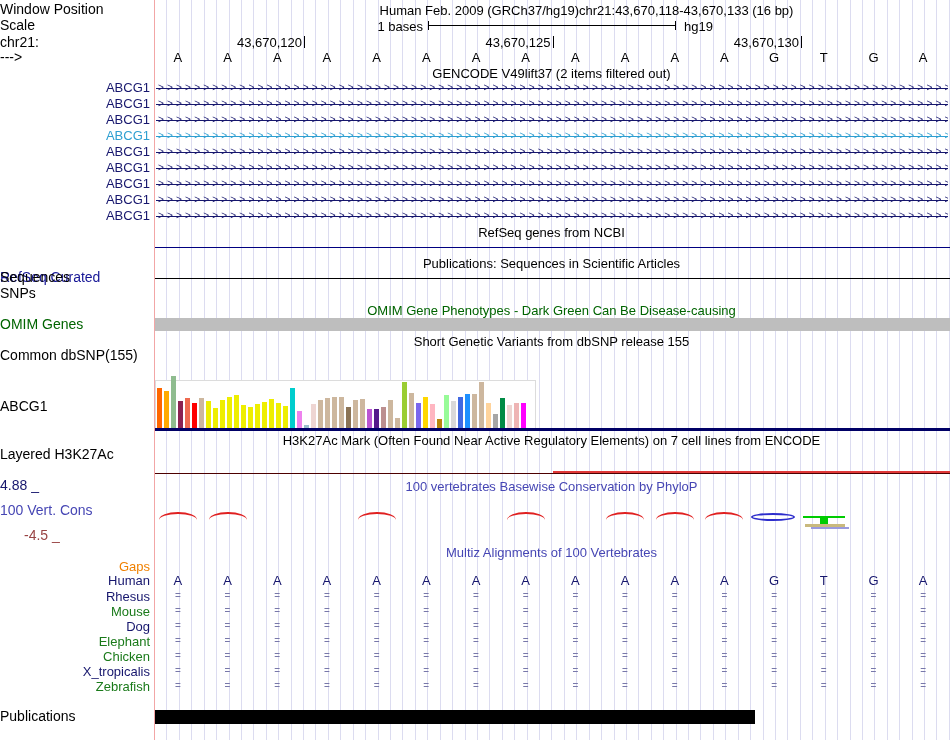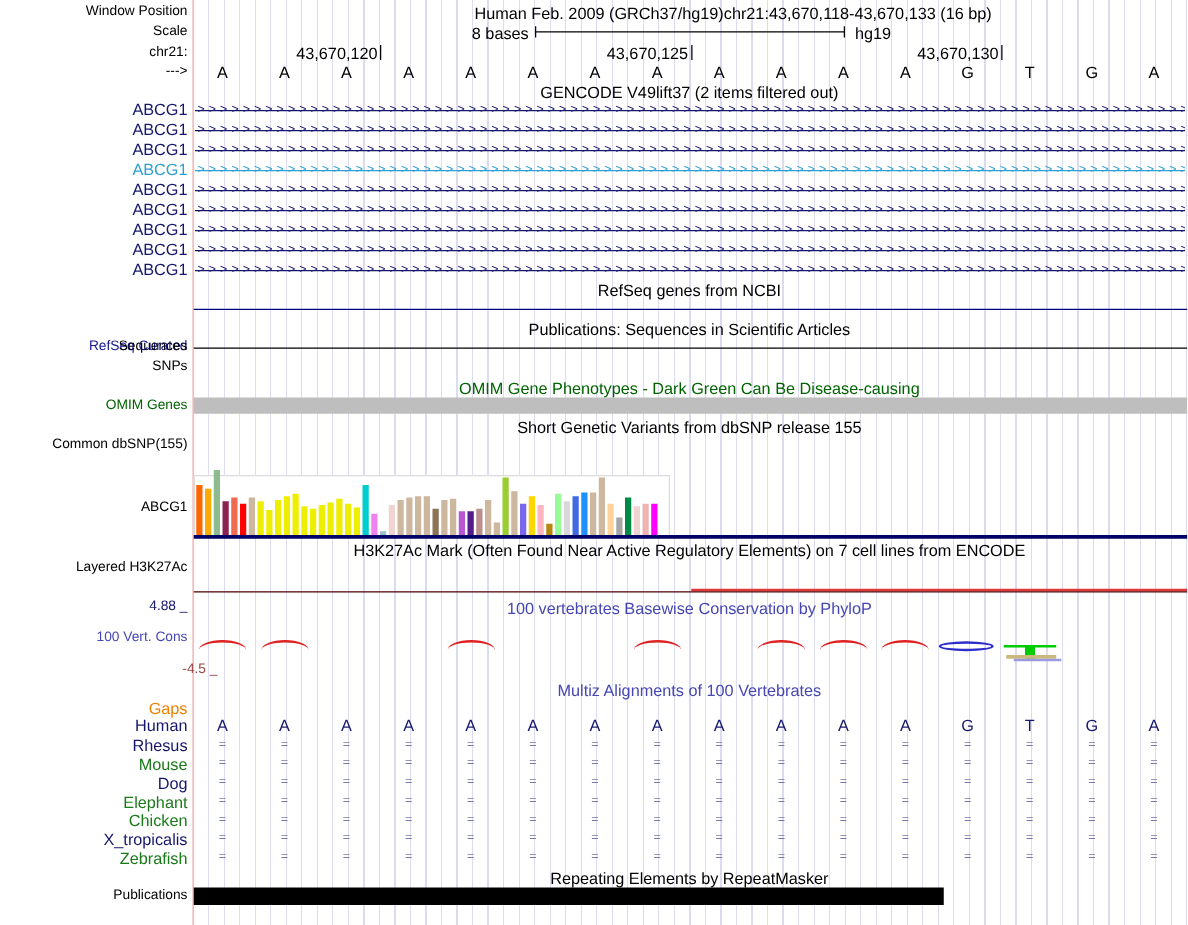--- a/index.html
+++ b/index.html
@@ -1,19 +1,19 @@
 <!DOCTYPE html>
 <html><head>
 <meta charset="utf-8">
 <style>
   html,body{margin:0;padding:0;background:#fff;}
   #stage{position:relative;width:950px;height:740px;background:#fff;overflow:hidden;
          font-family:"Liberation Sans",sans-serif;font-size:13px;color:#000;}
   .abs{position:absolute;}
-  .lbl{position:absolute;left:0;width:150px;text-align:right;font-size:11px;line-height:13px;white-space:nowrap;}
+  .lbl{position:absolute;left:0;width:150px;text-align:left;font-size:14px;line-height:13px;white-space:nowrap;}
   .title{position:absolute;left:155px;width:793px;text-align:center;font-size:13px;line-height:13px;white-space:nowrap;}
   .hline{position:absolute;height:1px;}
   .c-navy{color:#161696;margin-top:31px;}
   .c-green{color:#006400;}
   .c-blue{color:#4646b4;}
   .c-maroon{color:#994444;}
   .c-dnavy{color:#16166d;}
   #gridlines{position:absolute;left:155px;top:0;width:795px;height:740px;
     background:repeating-linear-gradient(to right,transparent 0px,transparent 11.42px,#dcdcf0 11.42px,#dcdcf0 12.42px);}
   #pink-edge{position:absolute;left:154px;top:0;width:1px;height:740px;background:#f2a6a6;}
@@ -27,21 +27,21 @@
   <div id="gridlines"></div>
   <div id="pink-edge"></div>
 
   <div class="lbl" style="top:3px;">Window Position</div>
   <div id="winpos-text">
     <span>Human Feb. 2009 (GRCh37/hg19)</span>
     <span>chr21:43,670,118-43,670,133 (16 bp)</span>
   </div>
 
   <div class="lbl" style="top:19px;">Scale</div>
-  <div class="abs" style="left:328px;top:19px;width:95px;text-align:right;">8 bases</div>
+  <div class="abs" style="left:328px;top:19px;width:95px;text-align:right;">1 bases</div>
   <div class="abs" style="left:428px;top:25px;width:248px;height:1px;background:#000;"></div>
   <div class="abs" style="left:428px;top:21px;width:1px;height:9px;background:#000;"></div>
   <div class="abs" style="left:675px;top:21px;width:1px;height:9px;background:#000;"></div>
   <div class="abs" style="left:684px;top:19px;">hg19</div>
 
   <div class="lbl" style="top:36px;">chr21:</div>
   <div class="lbl" style="top:51px;">---&gt;</div>
 
   <div class="title" style="top:67px;">GENCODE V49lift37 (2 items filtered out)</div>
 
@@ -124,21 +124,20 @@
   <div class="abs" style="left:553px;top:471px;width:397px;height:2px;background:#e03838;"></div>
   <div class="hline" style="left:155px;top:473px;width:795px;background:#4d0000;"></div>
 
   <div class="title c-blue" style="top:480px;">100 vertebrates Basewise Conservation by PhyloP</div>
   <div class="lbl c-dnavy" style="top:479px;">4.88 _</div>
   <div class="lbl c-blue" style="top:504px;">100 Vert. Cons</div>
   <div class="lbl c-maroon" style="top:529px;margin-left:24px;">-4.5 _</div>
 
   <div class="title c-blue" style="top:546px;">Multiz Alignments of 100 Vertebrates</div>
 
-  <div class="title" style="top:696px;">Repeating Elements by RepeatMasker</div>
   <div class="lbl" style="top:710px;">Publications</div>
   <div class="abs" style="left:155px;top:710px;width:600px;height:14px;background:#000;"></div>
 <div class="abs" style="left: 177.856px; top: 51px; transform: translateX(-50%); font-size: 13px; line-height: 13px;">A</div>
     <div class="abs" style="left: 227.544px; top: 51px; transform: translateX(-50%); font-size: 13px; line-height: 13px;">A</div>
     <div class="abs" style="left: 277.231px; top: 51px; transform: translateX(-50%); font-size: 13px; line-height: 13px;">A</div>
     <div class="abs" style="left: 326.919px; top: 51px; transform: translateX(-50%); font-size: 13px; line-height: 13px;">A</div>
     <div class="abs" style="left: 376.606px; top: 51px; transform: translateX(-50%); font-size: 13px; line-height: 13px;">A</div>
     <div class="abs" style="left: 426.294px; top: 51px; transform: translateX(-50%); font-size: 13px; line-height: 13px;">A</div>
     <div class="abs" style="left: 475.981px; top: 51px; transform: translateX(-50%); font-size: 13px; line-height: 13px;">A</div>
     <div class="abs" style="left: 525.669px; top: 51px; transform: translateX(-50%); font-size: 13px; line-height: 13px;">A</div>

